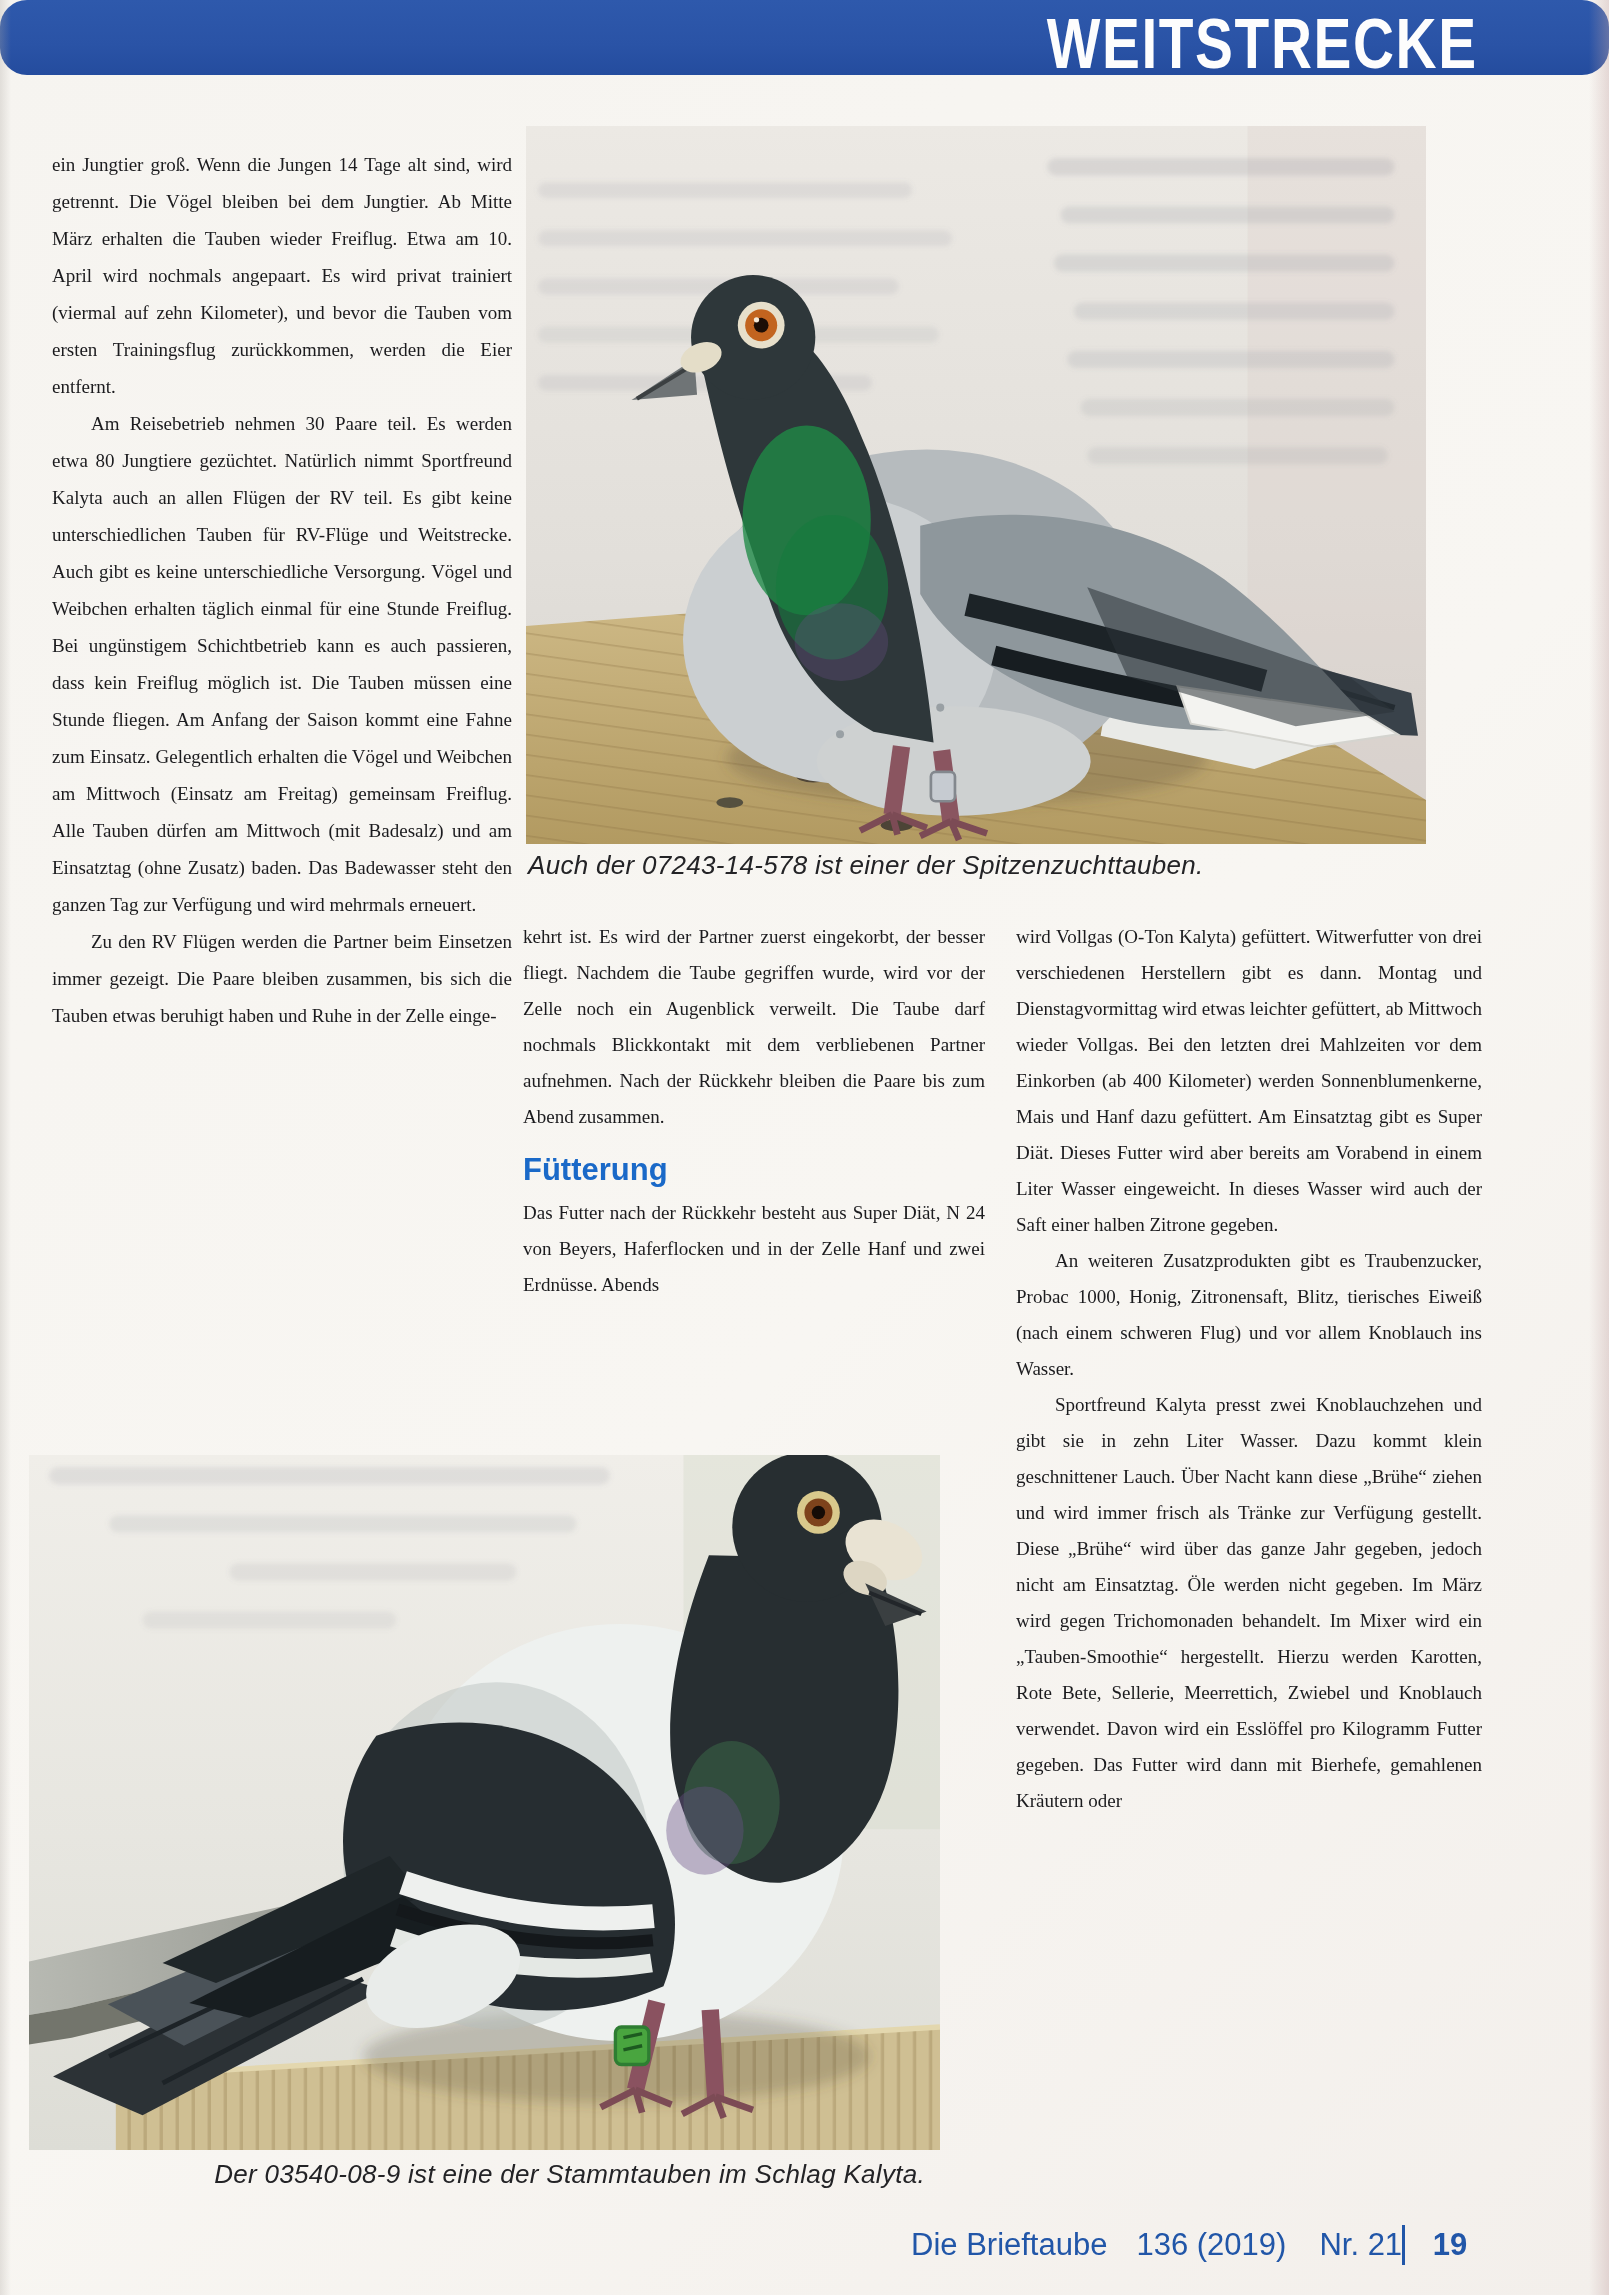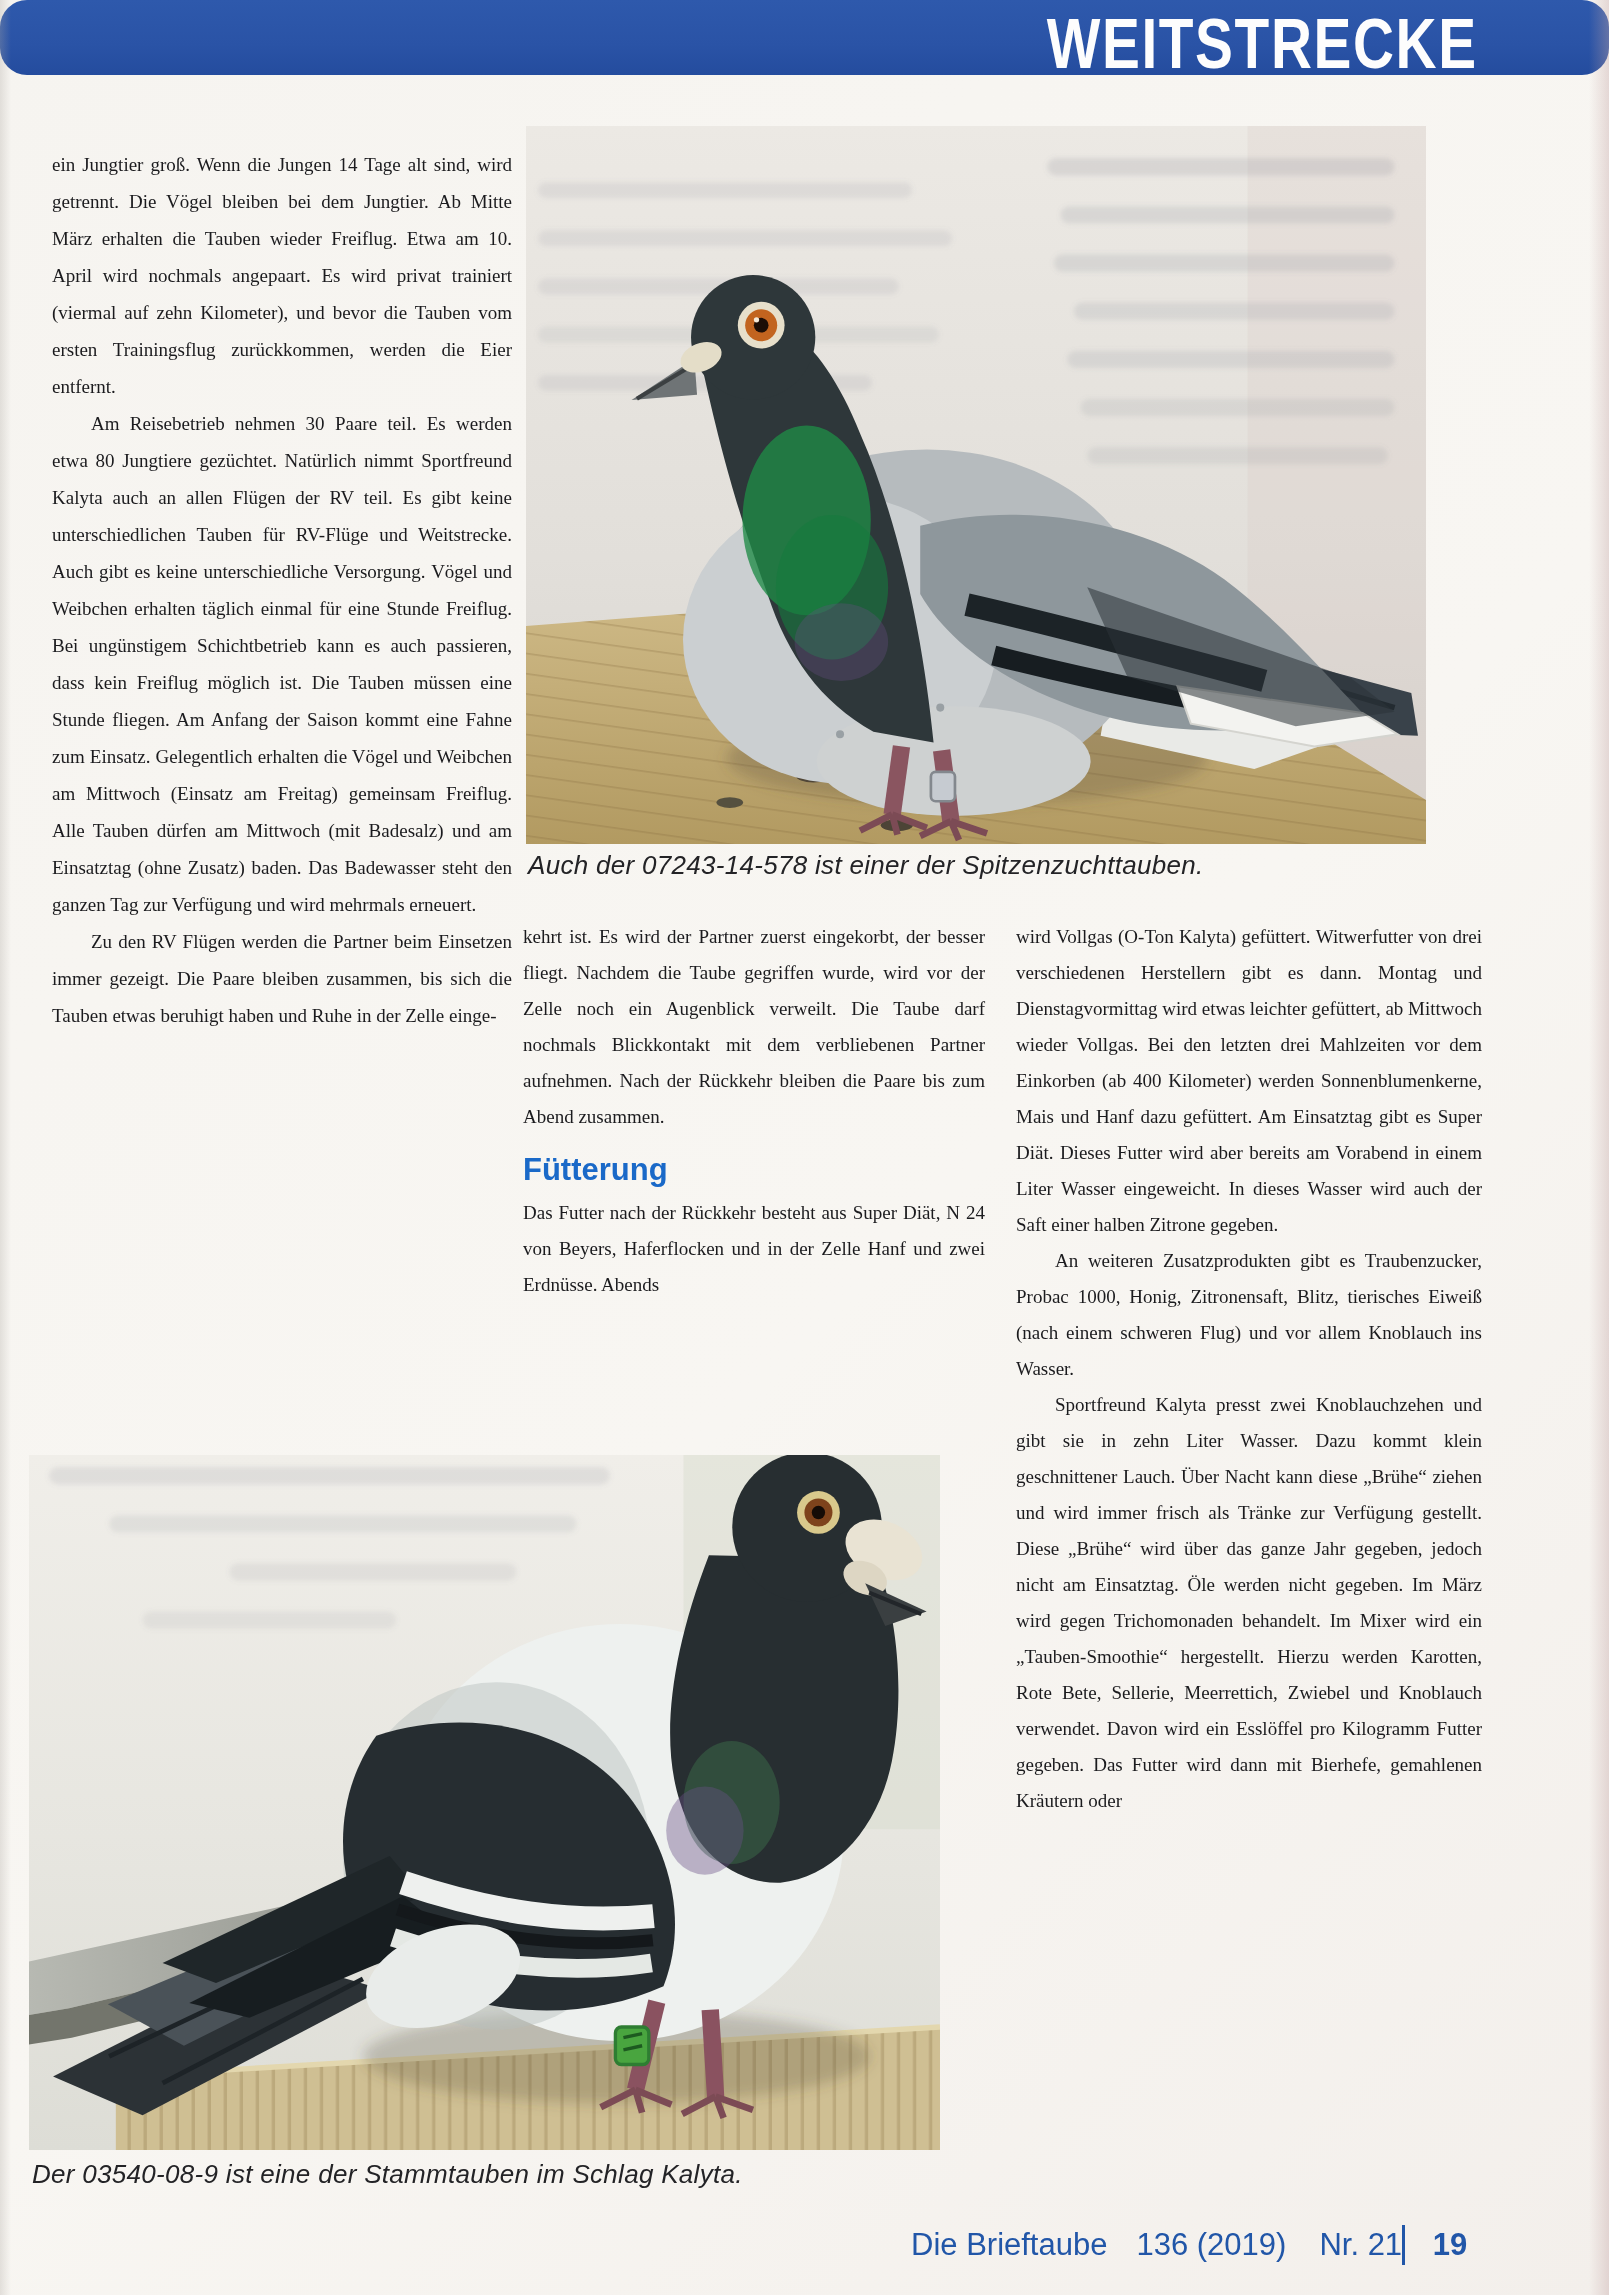--- a/index.html
+++ b/index.html
@@ -34,21 +34,21 @@
     font-size:31px;line-height:35px;color:#1a69c8;margin:17.4px 0 8px 0;}
 
   
   .photo{position:absolute;overflow:hidden;}
   #photo1{left:526px;top:126px;width:900px;height:718px;}
   #photo2{left:29px;top:1455px;width:911px;height:695px;}
   .photo svg{display:block;width:100%;height:100%;}
   .caption{position:absolute;font-family:"Liberation Sans",sans-serif;font-style:italic;
     font-size:26px;line-height:31px;color:#232326;letter-spacing:0.3px;}
   #caption1{left:528px;top:850px;width:899px;}
-  #caption2{left:32px;top:2159px;width:909px;}
+  #caption2{left:16px;top:2159px;width:909px;text-align:right;}
 
   
   .footer{position:absolute;left:911px;top:2225px;display:flex;align-items:center;
     font-family:"Liberation Sans",sans-serif;font-size:31px;color:#2156a8;white-space:nowrap;}
   .footer .mag{margin-right:29px;}
   .footer .vol{margin-right:33px;}
   .footer .iss{}
   .footer .rule{width:2.7px;height:40px;background:#2156a8;margin-right:28px;}
   .footer .pnum{font-weight:700;}
 </style>

